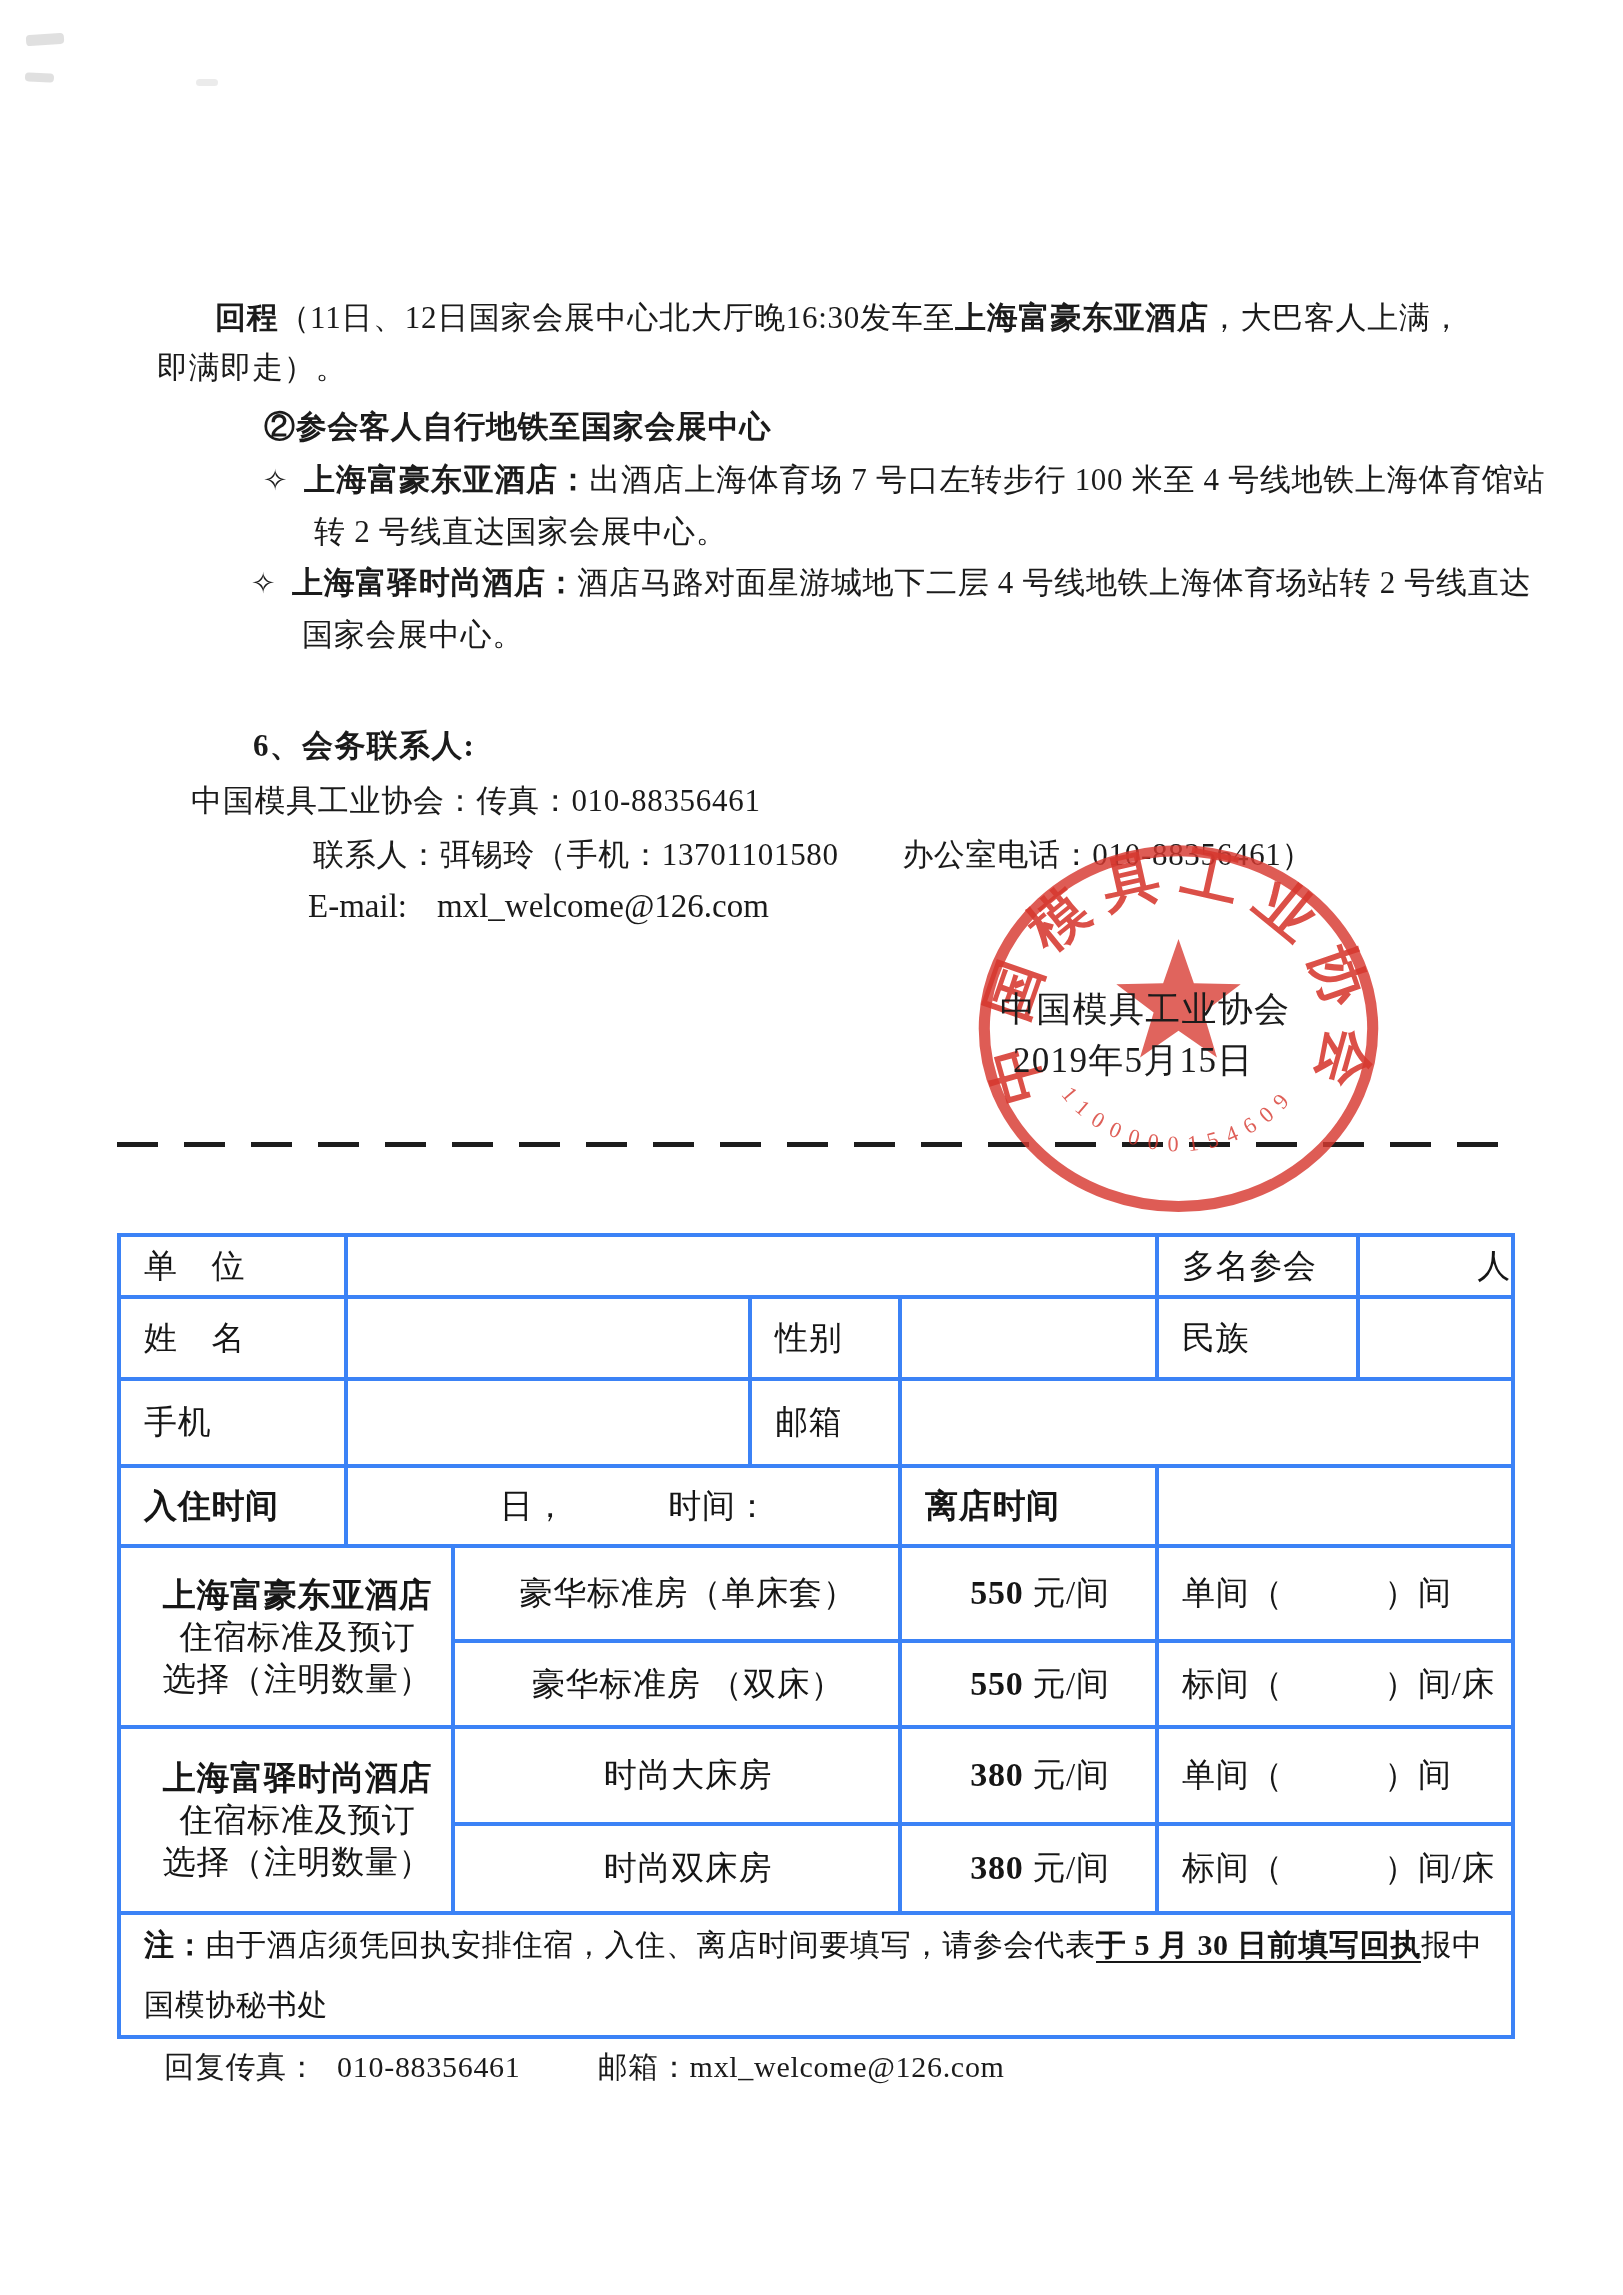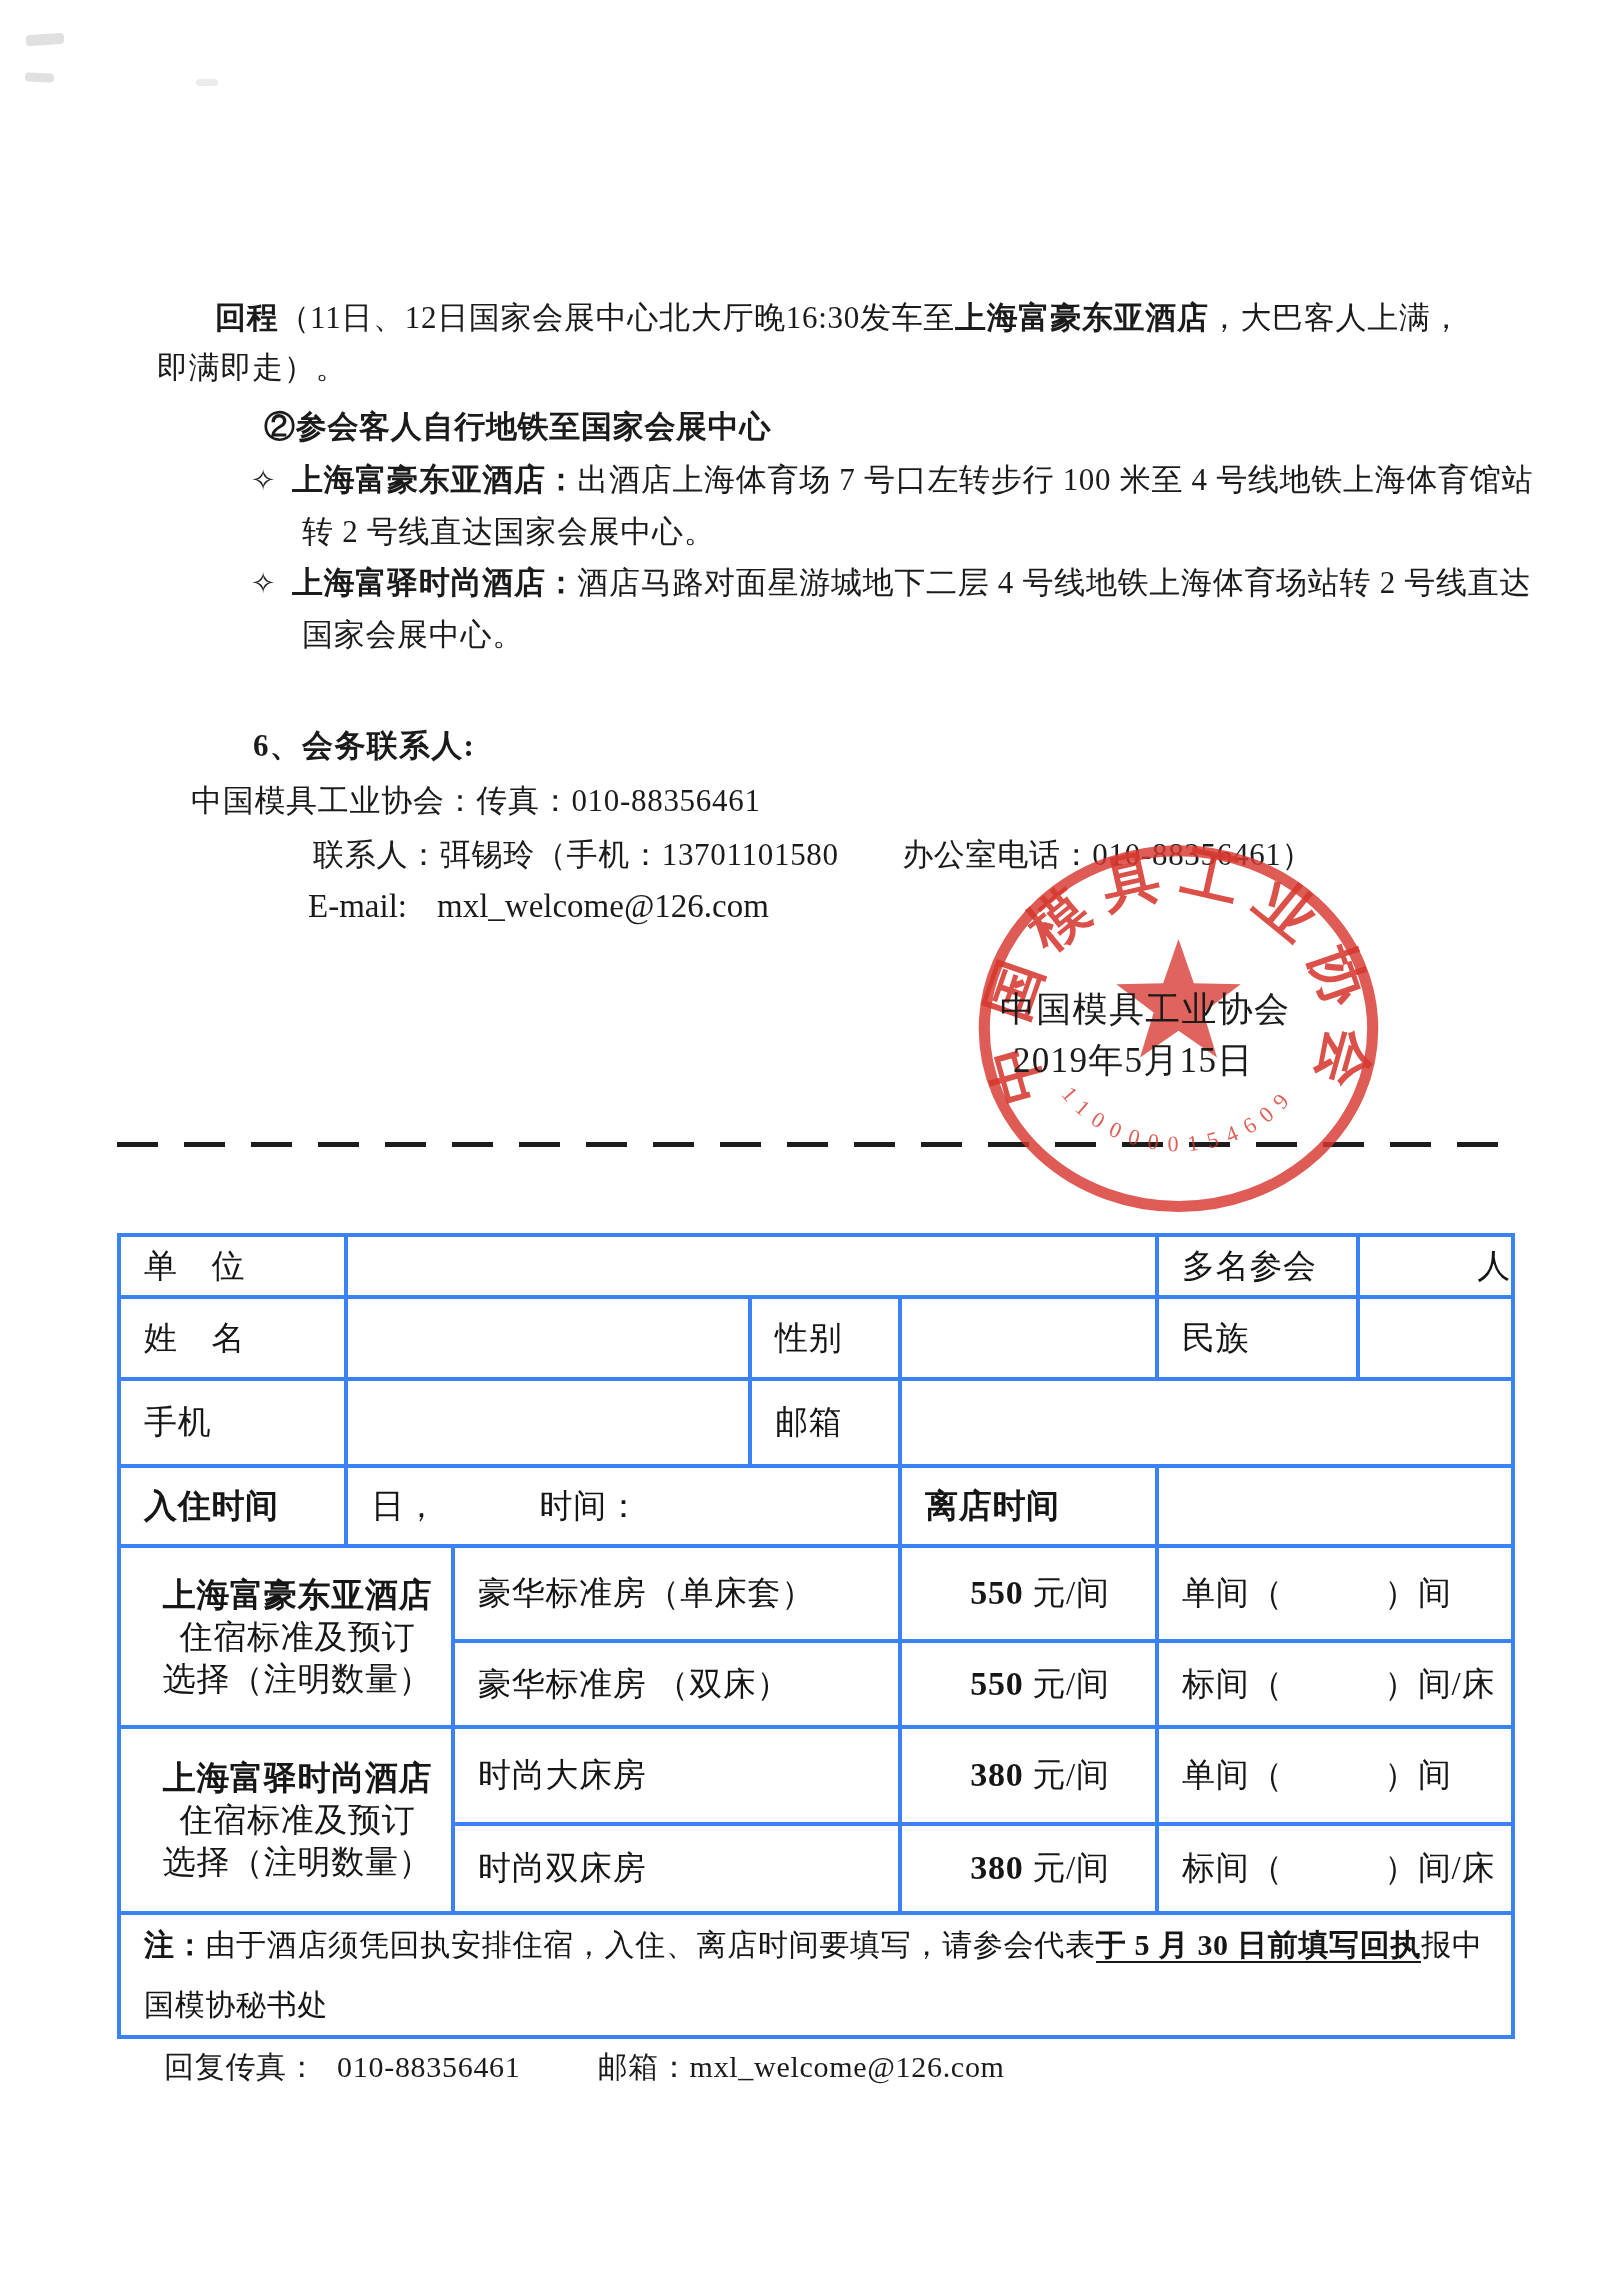--- a/index.html
+++ b/index.html
@@ -27,21 +27,21 @@
   }
   .subway{
     position:absolute;left:264px;top:406px;
     font-size:31px;font-weight:bold;letter-spacing:0.7px;
   }
   .bullet{
     position:absolute;left:251px;width:1253px;
     font-size:31px;line-height:51px;letter-spacing:0.7px;
     padding-left:51px;text-indent:-51px;
   }
-  .bullet.b1{top:454px;}
+  .bullet.b1{top:454px;margin-left:12px;}
   .bullet.b2{top:557px;}
   .bullet .marker{display:inline-block;width:41px;text-indent:0;font-size:29px;}
 
   .c-head{position:absolute;left:253px;top:725px;font-size:31px;font-weight:bold;letter-spacing:1.3px;}
   .c-line1{position:absolute;left:191px;top:780px;font-size:31px;letter-spacing:0.7px;}
   .c-line2{position:absolute;left:313px;top:834px;font-size:31px;letter-spacing:0.7px;}
   .c-line3{position:absolute;left:308px;top:888px;font-size:33px;}
   .c-line3 .val{margin-left:30px;}
 
   .seal{position:absolute;left:969px;top:841px;z-index:2;}
@@ -73,21 +73,21 @@
   }
   table.form td{
     border:4px solid #3b82f6;
     vertical-align:middle;
     padding:0 0 0 23px;
     letter-spacing:0.7px;
     overflow:hidden;
   }
   table.form{border:3.9px solid #111;}
   tr.r1 td{border-bottom-width:3.3px;}
-  td.center{padding:0;}
+  td.center{text-align:center;padding:0;}
   td.person{text-align:right;padding:0 27.5px 0 0;}
   td.hotel{text-align:center;padding:0 3.9px;line-height:42px;}
   td.hotel .hname{font-weight:bold;display:block;}
   td.hotel span{display:block;}
   td.price{text-align:center;padding:0;}
   td.price b{font-size:34px;}
   td.qty{padding-left:21px;}
   td.blank{padding:0;}
   .boldlbl{font-weight:bold;margin-left:48px;}
   td.note{

